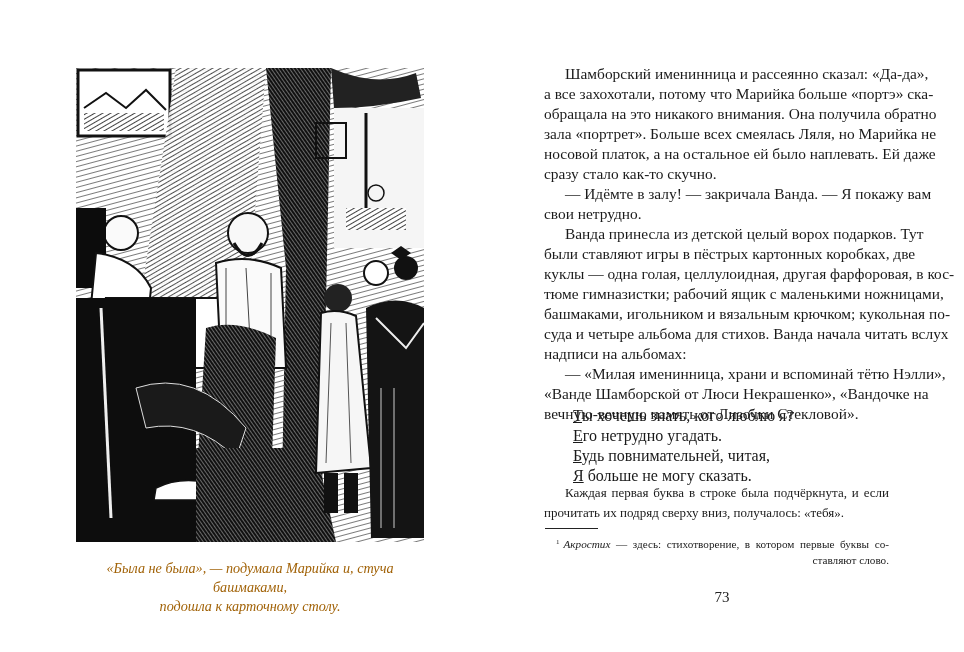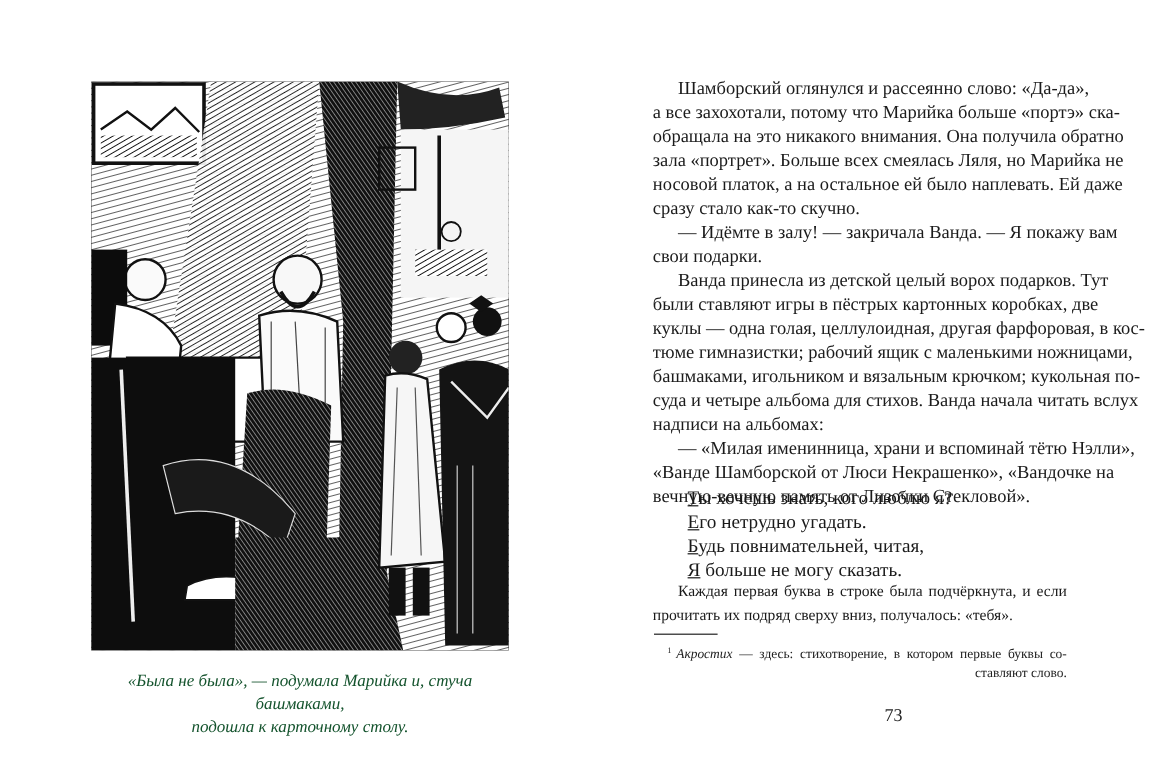--- a/index.html
+++ b/index.html
@@ -14,21 +14,21 @@
   
   .illustration {
     position: absolute; left: 76px; top: 68px; width: 348px; height: 474px;
     background: #111; overflow: hidden;
   }
   .illustration svg { display: block; width: 100%; height: 100%; }
 
   .caption {
     position: absolute; left: 70px; top: 559px; width: 360px;
     text-align: center; font-family: "Liberation Serif", serif; font-style: italic;
-    font-size: 14.2px; line-height: 19px; color: #14532d;
+    font-size: 14.2px; line-height: 19px; color: #a16207;
   }
   .caption span { display: block; }
 
   
   .text-col {
     position: absolute; left: 62px; top: 64px; width: 345px;
     font-family: "Liberation Serif", serif; font-size: 15.4px; line-height: 20px;
     color: #1b1b1b;
   }
   .line { display: block; white-space: nowrap; text-align: justify; text-align-last: justify; height: 20px; }
@@ -50,21 +50,21 @@
     position: absolute; left: 62px; top: 534px; width: 345px;
     font-family: "Liberation Serif", serif; font-size: 11.2px; line-height: 16px; color: #222;
   }
   .footnote .fline { display: block; white-space: nowrap; text-align: right; }
   .footnote .fline.j { text-align: justify; text-align-last: justify; padding-left: 12px; }
   .footnote sup { font-size: 7px; vertical-align: 4px; margin-right: 4px; }
   .footnote em { font-style: italic; }
   sup.fnref { font-size: 8px; vertical-align: 6px; }
 
   .page-number {
-    position: absolute; left: 210px; top: 589px; width: 60px; text-align: right;
+    position: absolute; left: 210px; top: 589px; width: 60px; text-align: center;
     font-family: "Liberation Serif", serif; font-size: 15px; color: #222;
   }
 </style>
 </head>
 <body>
 
 <div class="spread">
 
   <div class="page-left">
     <div class="illustration">
@@ -140,29 +140,29 @@
 
     <div class="caption">
       <span>«Была не была», — подумала Марийка и, стуча башмаками,</span>
       <span>подошла к карточному столу.</span>
     </div>
   </div>
 
   <div class="page-right">
     <div class="text-col">
 
-      <span class="line indent">Шамборский оглянулся и рассеянно слово: «Да-да»,</span>
+      <span class="line indent">Шамборский именинница и рассеянно сказал: «Да-да»,</span>
       <span class="line">а все захохотали, потому что Марийка больше «портэ» ска-</span>
       <span class="line">обращала на это никакого внимания. Она получила обратно</span>
       <span class="line">зала «портрет». Больше всех смеялась Ляля, но Марийка не</span>
       <span class="line">носовой платок, а на остальное ей было наплевать. Ей даже</span>
       <span class="line last">сразу стало как-то скучно.</span>
 
       <span class="line indent">— Идёмте в залу! — закричала Ванда. — Я покажу вам</span>
-      <span class="line last">свои подарки.</span>
+      <span class="line last">свои нетрудно.</span>
 
       <span class="line indent">Ванда принесла из детской целый ворох подарков. Тут</span>
       <span class="line">были ставляют игры в пёстрых картонных коробках, две</span>
       <span class="line">куклы — одна голая, целлулоидная, другая фарфоровая, в кос-</span>
       <span class="line">тюме гимназистки; рабочий ящик с маленькими ножницами,</span>
       <span class="line">башмаками, игольником и вязальным крючком; кукольная по-</span>
       <span class="line">суда и четыре альбома для стихов. Ванда начала читать вслух</span>
       <span class="line last">надписи на альбомах:</span>
 
       <span class="line indent">— «Милая именинница, храни и вспоминай тётю Нэлли»,</span>

